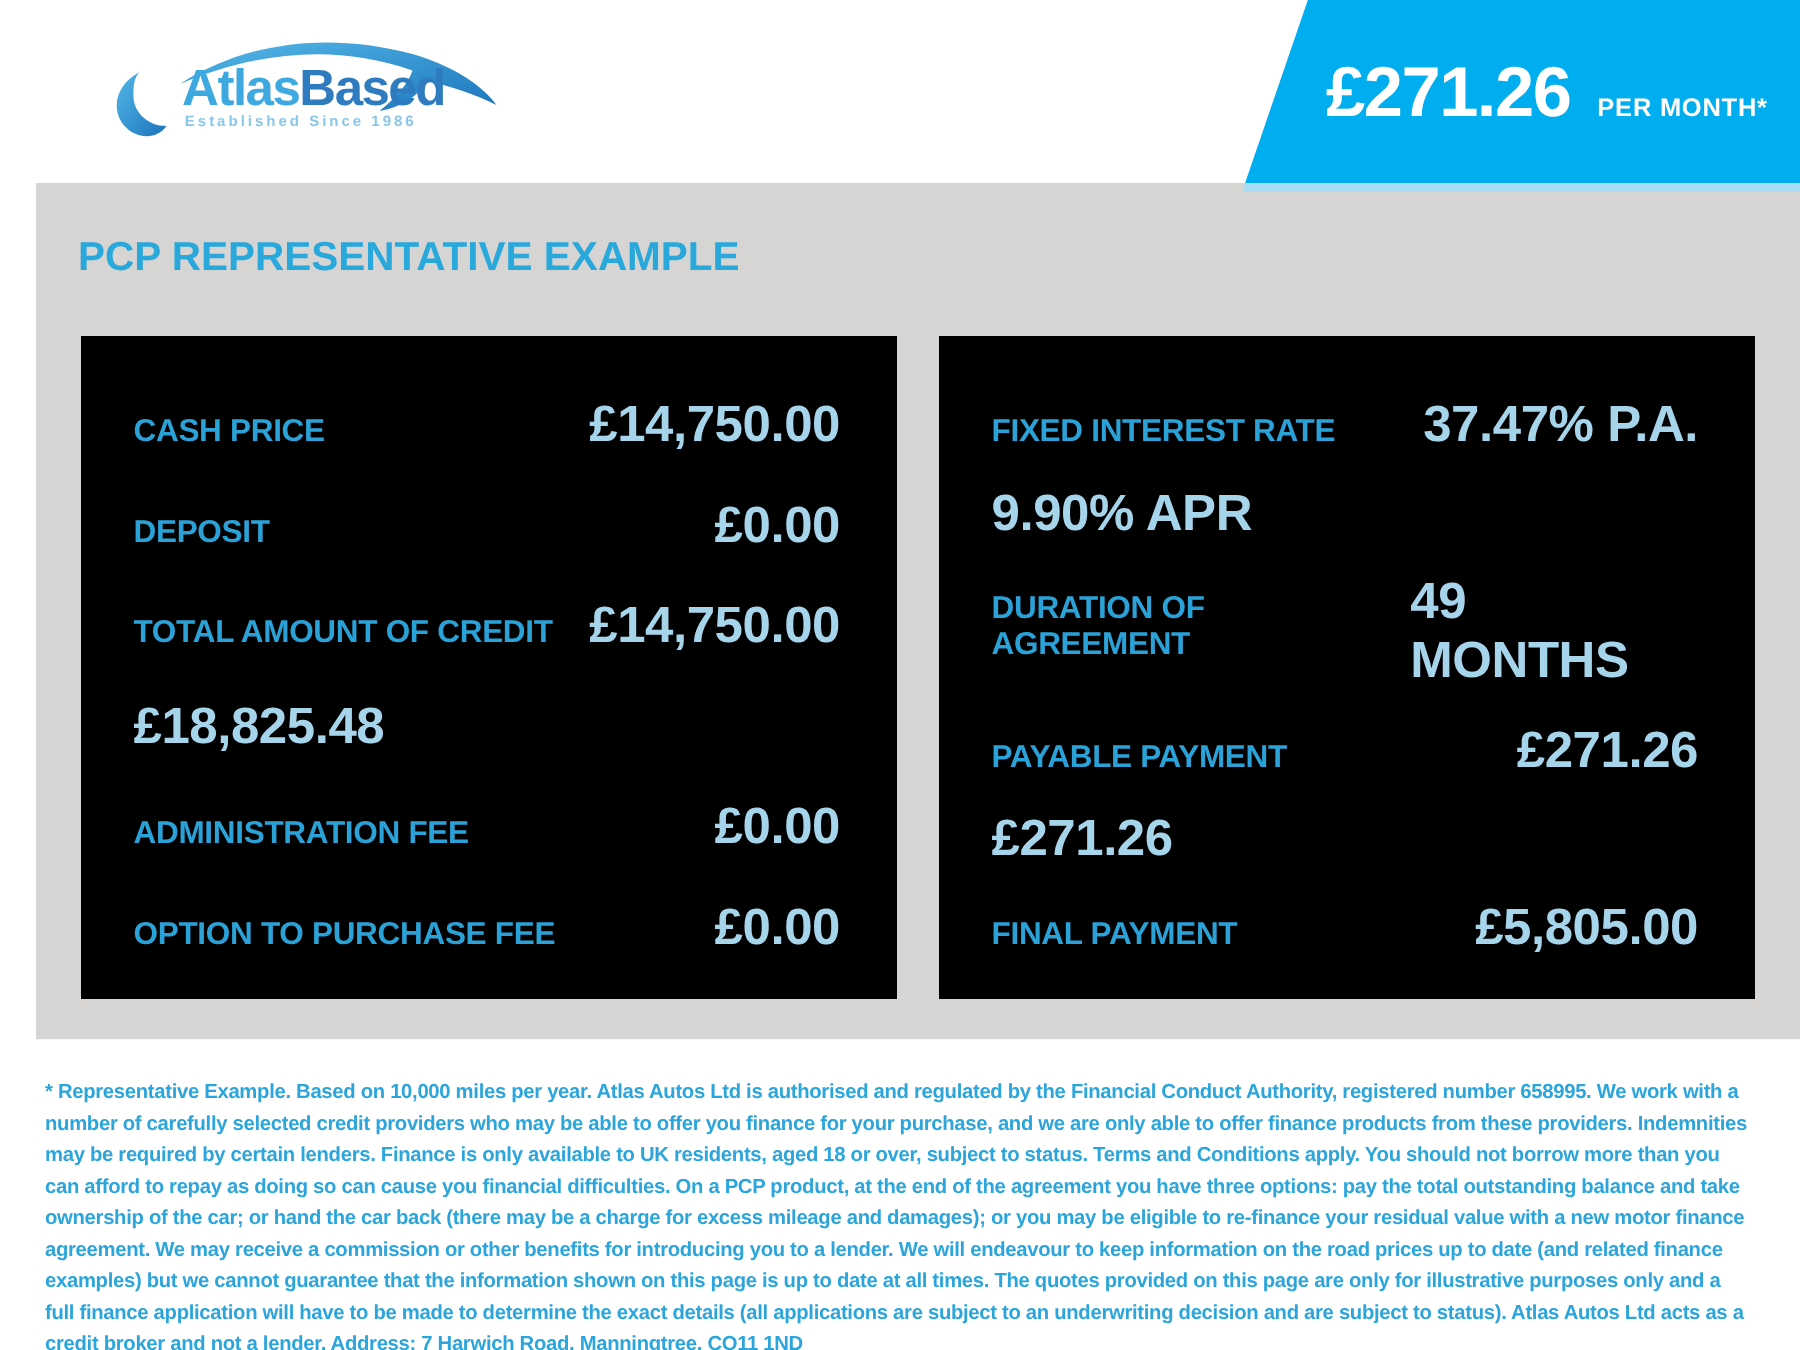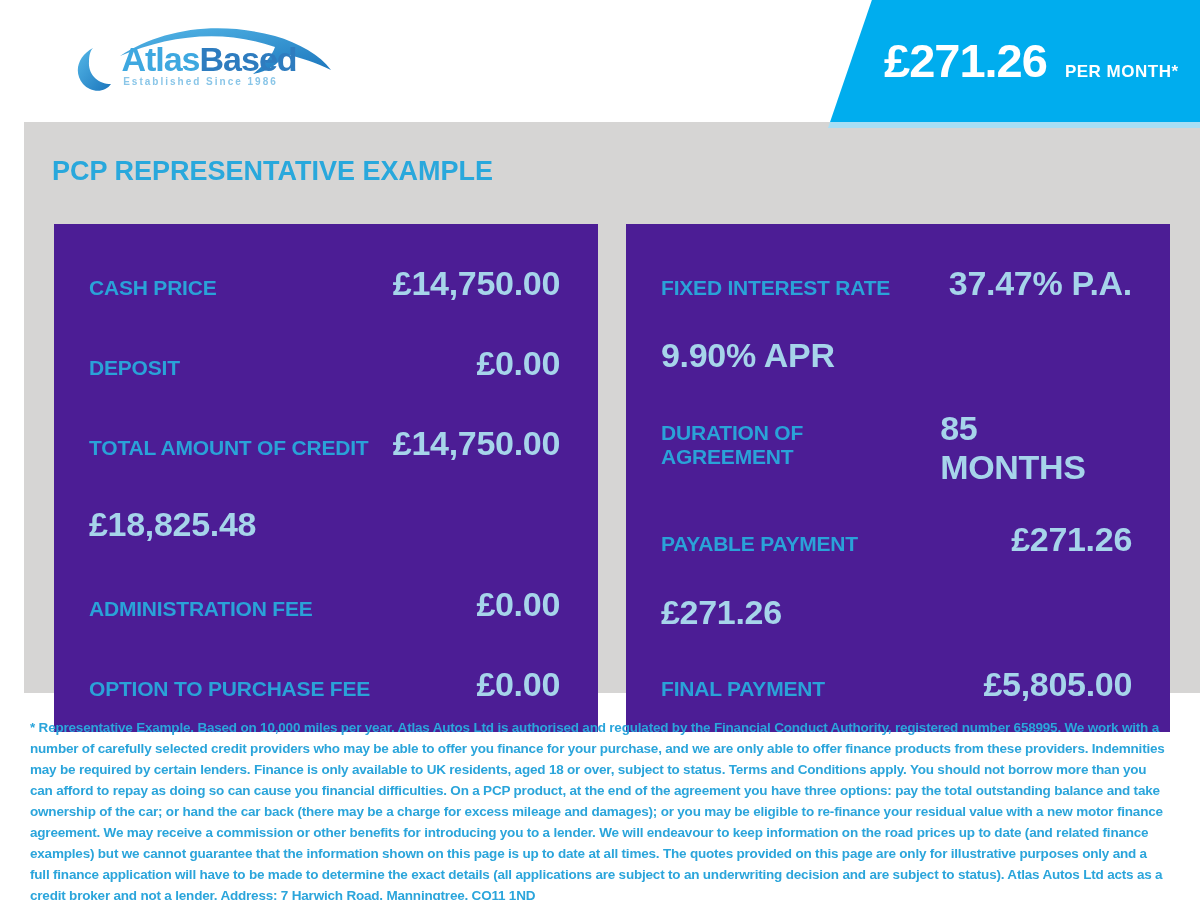--- a/index.html
+++ b/index.html
@@ -86,22 +86,22 @@
     color:#29A8DC;
     letter-spacing:0px;
   }
   .cards{
     display:flex;
     gap:28px;
     margin:37px 30px 0 30px;
   }
   .card{
     flex:1;
-    background:#4c1d95;
-    height:508px;
+    background:#000000;
+    height:442px;
     box-sizing:border-box;
     padding:40px 38px 28px 35px;
     display:flex;
     flex-direction:column;
     justify-content:space-between;
   }
   .finance-row{
     display:flex;
     justify-content:space-between;
     align-items:baseline;
@@ -195,21 +195,21 @@
     <div class="card">
       <div class="finance-row">
         <span class="row-label">FIXED INTEREST RATE</span>
         <span class="row-value">37.47% P.A.</span>
       </div>
       <div class="finance-row">
         <span class="row-value">9.90% APR</span>
       </div>
       <div class="finance-row">
         <span class="row-label">DURATION OF AGREEMENT</span>
-        <span class="row-value">85 MONTHS</span>
+        <span class="row-value">49 MONTHS</span>
       </div>
       <div class="finance-row">
         <span class="row-label">PAYABLE PAYMENT</span>
         <span class="row-value">£271.26</span>
       </div>
       <div class="finance-row">
         <span class="row-value">£271.26</span>
       </div>
       <div class="finance-row">
         <span class="row-label">FINAL PAYMENT</span>

